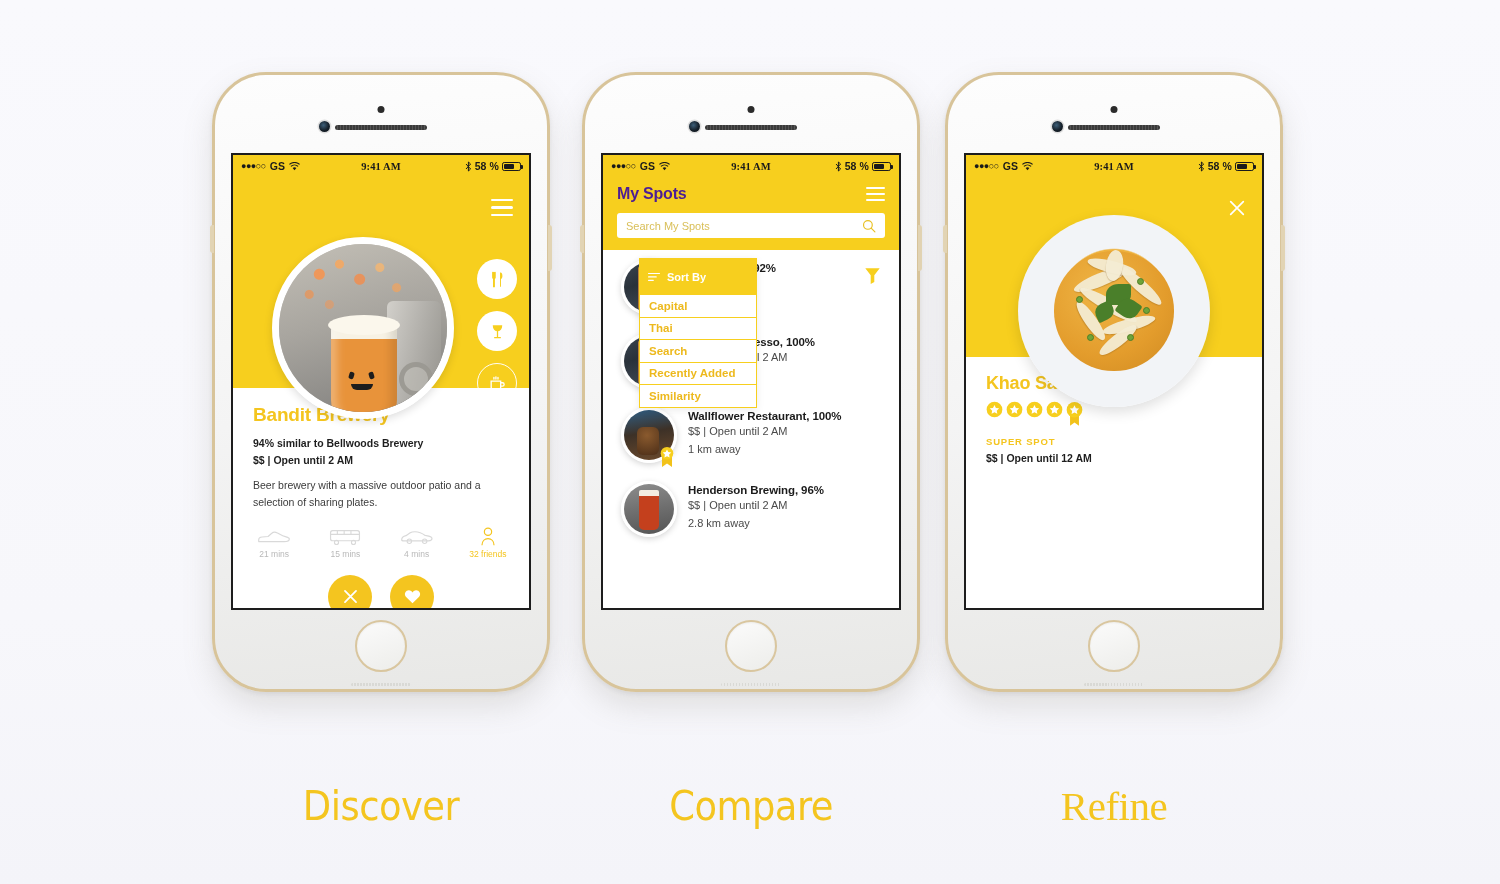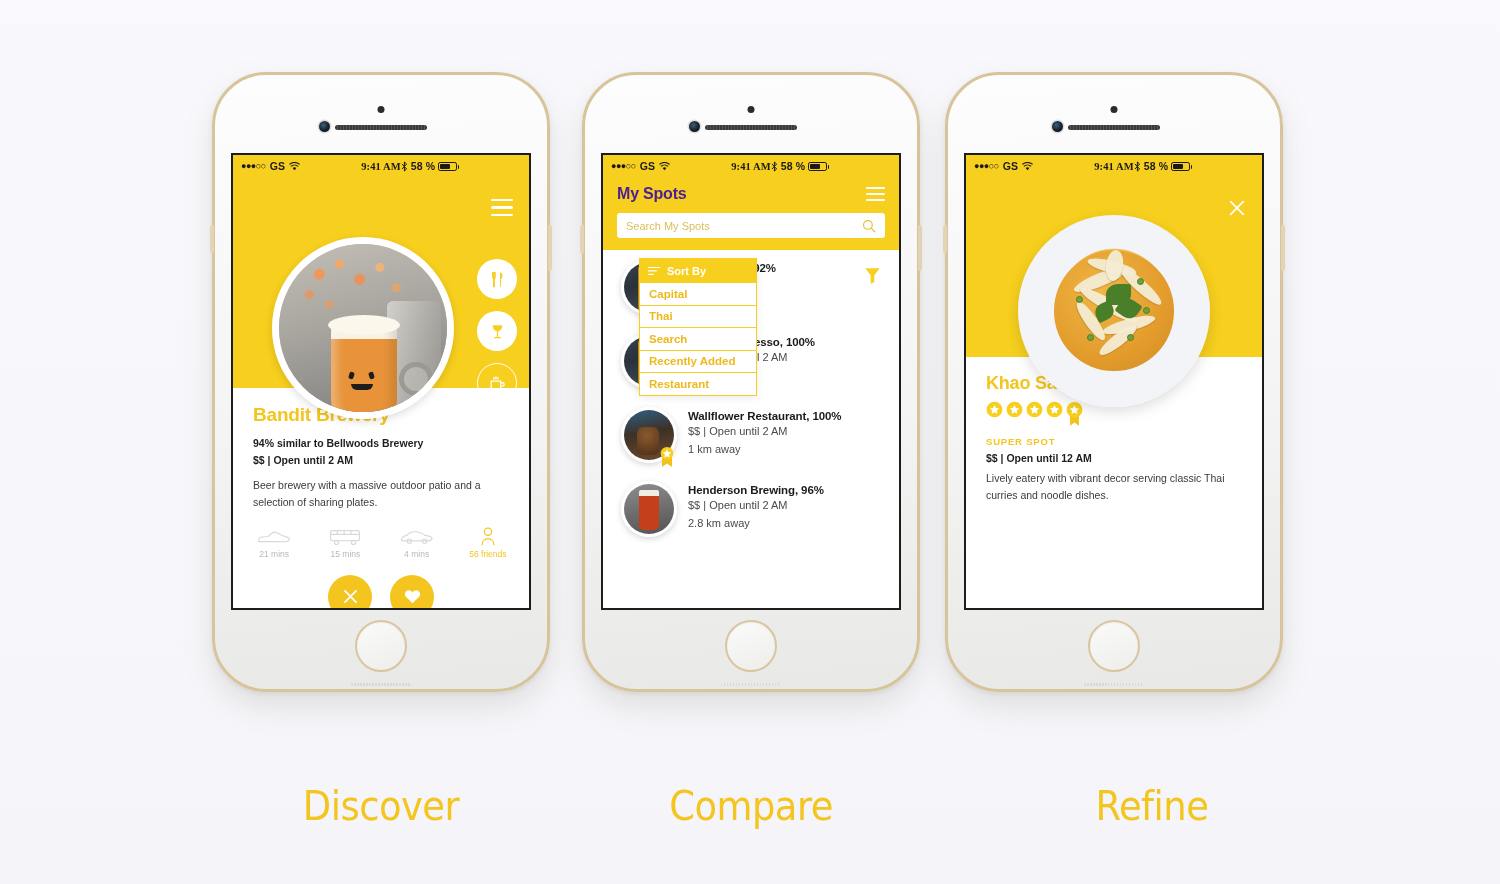--- a/index.html
+++ b/index.html
@@ -74,21 +74,21 @@
   }
 
   
   .statusbar{
     height:22px; background:#f7cf1e; display:flex; align-items:center;
     padding:0 8px; font-size:10.5px; font-weight:700; color:#1a1a1a;
     letter-spacing:.1px;
   }
   .sb-left{display:flex;align-items:center;gap:4px;flex:1;}
   .sb-mid{flex:0 0 auto;font-weight:600;font-family:Liberation Serif, serif;}
-  .sb-right{display:flex;align-items:center;gap:3px;flex:1;}
+  .sb-right{display:flex;align-items:center;gap:3px;flex:1;justify-content:flex-end;}
   .dots{letter-spacing:-.5px;font-size:9px;}
   .batt{
     width:19px;height:9px;border:1.3px solid #1a1a1a;border-radius:2.2px;
     position:relative;display:inline-block;
   }
   .batt::after{content:"";position:absolute;right:-3px;top:2.2px;width:1.6px;height:4px;background:#1a1a1a;border-radius:0 1px 1px 0;}
   .batt i{position:absolute;left:1px;top:1px;bottom:1px;width:58%;background:#1a1a1a;border-radius:1px;display:block;}
 
   
   .p1-header{
@@ -216,21 +216,21 @@
   .th-beer{background:linear-gradient(170deg,#8d8d8d 0%,#6f6f6f 50%,#545454 100%);}
   .th-beer::after{content:"";position:absolute;left:30%;top:12%;width:40%;height:80%;background:linear-gradient(180deg,#f3ece0 0 14%,#c4401d 14% 100%);border-radius:2px 2px 5px 5px;}
 
   
   .sortmenu{
     position:absolute; left:36px; top:8px; width:118px; z-index:6;
     box-shadow:0 2px 8px rgba(0,0,0,.08);
   }
   .sort-head{
     background:#f7cf1e; color:#fff; font-size:11px; font-weight:600;
-    height:25px; display:flex; align-items:center; gap:7px; padding:0 9px;
+    height:37px; display:flex; align-items:center; gap:7px; padding:0 9px;
   }
   .sort-opt{
     background:#fff; border:1px solid #f7cf1e; border-top:0;
     color:#edb91d; font-size:11.5px; font-weight:600;
     height:22.5px; display:flex; align-items:center; padding:0 9px; cursor:pointer;
   }
 
   
   .p3-header{ position:relative; height:180px; background:#f7cf1e; }
   .close-x{ position:absolute; right:16px; top:22px; cursor:pointer; }
@@ -263,21 +263,21 @@
     display:flex;align-items:center;justify-content:space-between;padding:0 20px;
   }
   .saved-bar .txt{ color:#edb91d; font-size:12px; font-weight:700; }
 
   
   .caption{
     position:absolute; top:782px; width:338px; text-align:center;
     color:#f4c51f; font-size:41px; font-weight:400; letter-spacing:-.5px;
     font-family:"DejaVu Sans Condensed","Liberation Sans",sans-serif;
   }
-  .c1{ left:212px; } .c2{ left:582px; } .c3{ left:983px; }
+  .c1{ left:212px; } .c2{ left:582px; } .c3{ left:945px;font-family:Liberation Serif, serif; }
 </style>
 </head>
 <body>
 
 <div class="stage">
 
   <div class="phone p1">
     <div class="sensor"></div>
     <div class="cam"></div>
     <div class="speaker"></div>
@@ -380,21 +380,21 @@
               <circle cx="11" cy="16.6" r="2.6" stroke="#d9d9d9" stroke-width="1.3" fill="none"></circle>
               <circle cx="29" cy="16.6" r="2.6" stroke="#d9d9d9" stroke-width="1.3" fill="none"></circle>
             </svg>
             <div class="lbl">4 mins</div>
           </div>
           <div class="t-item hl">
             <svg width="20" height="19" viewBox="0 0 22 24">
               <circle cx="11" cy="6" r="4.6" stroke="#f4c51f" stroke-width="1.5" fill="none"></circle>
               <path d="M3.4 23c0-5.2 3.4-8.4 7.6-8.4s7.6 3.2 7.6 8.4" stroke="#f4c51f" stroke-width="1.5" fill="none"></path>
             </svg>
-            <div class="lbl">56 friends</div>
+            <div class="lbl">32 friends</div>
           </div>
         </div>
 
         <div class="p1-actions">
           <div class="circ-btn">
             <svg width="17" height="17" viewBox="0 0 20 20">
                 <path d="M3.5 3.5l13 13M16.5 3.5l-13 13" stroke="#fff" stroke-width="2.1" stroke-linecap="round"></path>
               </svg>
           </div>
           <div class="circ-btn">
@@ -528,21 +528,21 @@
           <div class="sort-head">
             <svg width="12" height="10" viewBox="0 0 14 11">
               <path d="M0.6 1.4h12.8M0.6 5.4h9M0.6 9.4h5.6" stroke="#fff" stroke-width="1.3" stroke-linecap="round"></path>
             </svg>
             <span>Sort By</span>
           </div>
           <div class="sort-opt">Capital</div>
           <div class="sort-opt">Thai</div>
           <div class="sort-opt">Search</div>
           <div class="sort-opt">Recently Added</div>
-          <div class="sort-opt">Restaurant</div>
+          <div class="sort-opt">Similarity</div>
         </div>
       </div>
     </div>
   </div>
   <div class="caption c2">Compare</div>
 
   <div class="phone p3">
     <div class="sensor"></div>
     <div class="cam"></div>
     <div class="speaker"></div>
@@ -620,20 +620,19 @@
               <path d="M9 4.2l1.5 3.1 3.4.5-2.5 2.4.6 3.4L9 11.9 5.9 13.6l.6-3.4L4 7.8l3.4-.5z" fill="#fff"></path>
             </svg>
           <svg width="17" height="26" viewBox="0 0 18 27">
             <path d="M4.3 12h9.4v14l-4.7-3.6L4.3 26z" fill="#f2c21a"></path>
             <circle cx="9" cy="9" r="8.3" fill="#f7cf1e"></circle>
             <path d="M9 4.2l1.5 3.1 3.4.5-2.5 2.4.6 3.4L9 11.9 5.9 13.6l.6-3.4L4 7.8l3.4-.5z" fill="#fff"></path>
           </svg>
         </div>
         <div class="superspot">SUPER SPOT</div>
         <div class="p3-meta">$$  |  Open until 12 AM</div>
-        <div class="p3-desc">Lively eatery with vibrant decor serving classic Thai curries and noodle dishes.</div>
       </div>
 
     </div>
   </div>
   <div class="caption c3">Refine</div>
 
 </div>
 
 </body></html>

